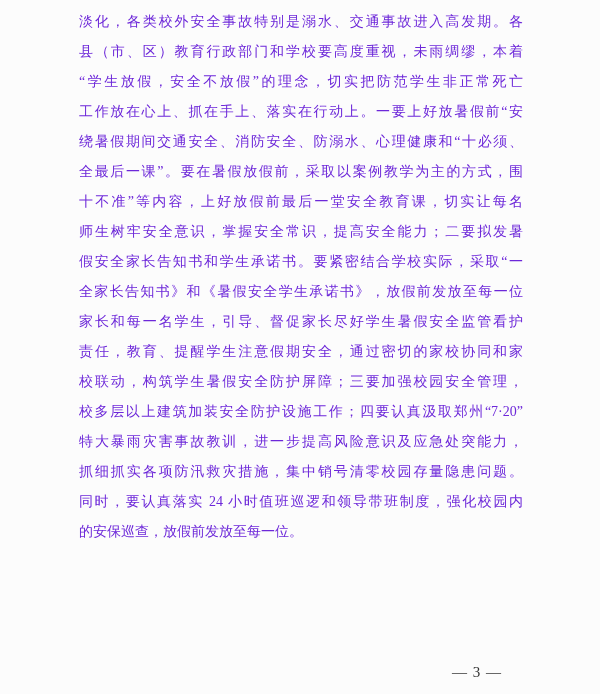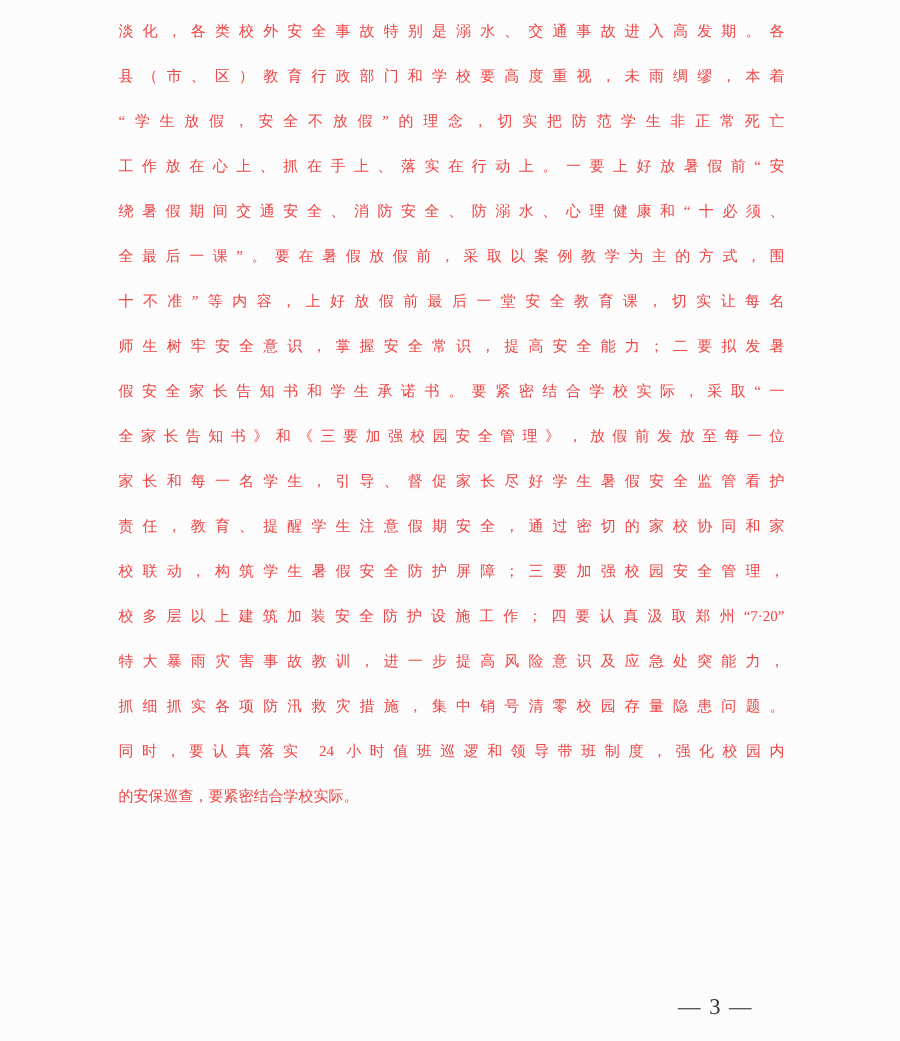--- a/index.html
+++ b/index.html
@@ -20,23 +20,23 @@
   }
   .text-block {
     position: absolute;
     left: 79px;
     top: 7px;
     width: 444px;
   }
   .line {
     height: 30px;
     line-height: 30px;
-    font-size: 10px;
+    font-size: 14px;
     letter-spacing: 0;
-    color: #ef4444;
+    color: #6d28d9;
     text-align: justify;
     text-align-last: justify;
     
     text-justify: inter-character;
     white-space: normal;
   }
   .line.last {
     text-align: left;
     text-align-last: left;
   }
@@ -59,24 +59,24 @@
   <div class="text-block">
     <div class="line">淡化，各类校外安全事故特别是溺水、交通事故进入高发期。各</div>
     <div class="line">县（市、区）教育行政部门和学校要高度重视，未雨绸缪，本着</div>
     <div class="line">“学生放假，安全不放假”的理念，切实把防范学生非正常死亡</div>
     <div class="line">工作放在心上、抓在手上、落实在行动上。一要上好放暑假前“安</div>
     <div class="line">绕暑假期间交通安全、消防安全、防溺水、心理健康和“十必须、</div>
     <div class="line">全最后一课”。要在暑假放假前，采取以案例教学为主的方式，围</div>
     <div class="line">十不准”等内容，上好放假前最后一堂安全教育课，切实让每名</div>
     <div class="line">师生树牢安全意识，掌握安全常识，提高安全能力；二要拟发暑</div>
     <div class="line">假安全家长告知书和学生承诺书。要紧密结合学校实际，采取“一</div>
-    <div class="line">全家长告知书》和《三要加强校园安全管理》，放假前发放至每一位</div>
+    <div class="line">全家长告知书》和《暑假安全学生承诺书》，放假前发放至每一位</div>
     <div class="line">家长和每一名学生，引导、督促家长尽好学生暑假安全监管看护</div>
     <div class="line">责任，教育、提醒学生注意假期安全，通过密切的家校协同和家</div>
     <div class="line">校联动，构筑学生暑假安全防护屏障；三要加强校园安全管理，</div>
     <div class="line">校多层以上建筑加装安全防护设施工作；四要认真汲取郑州“7·20”</div>
     <div class="line">特大暴雨灾害事故教训，进一步提高风险意识及应急处突能力，</div>
     <div class="line">抓细抓实各项防汛救灾措施，集中销号清零校园存量隐患问题。</div>
     <div class="line">同时，要认真落实 24 小时值班巡逻和领导带班制度，强化校园内</div>
-    <div class="line last">的安保巡查，要紧密结合学校实际。</div>
+    <div class="line last">的安保巡查，放假前发放至每一位。</div>
   </div>
   <div class="page-number">— 3 —</div>
 </div>
 
 </body></html>

